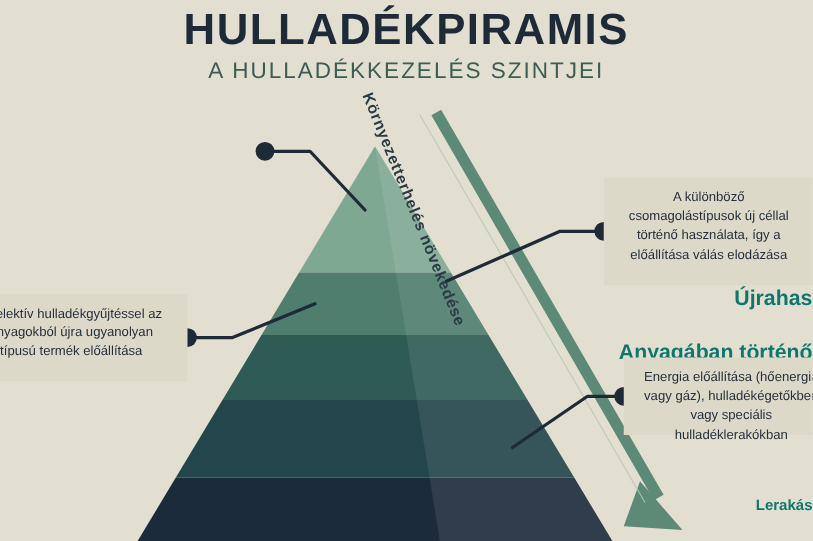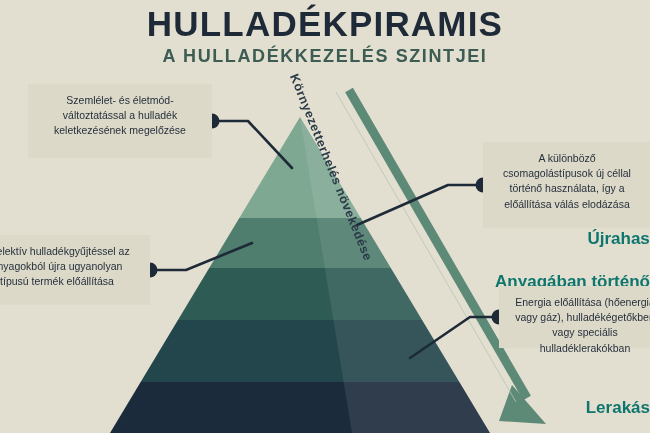--- a/index.html
+++ b/index.html
@@ -35,21 +35,21 @@
     color: #1e2a38;
     line-height: 1.05;
   }
   .subtitle {
     position: absolute;
     left: 0;
     top: 46px;
     width: 650px;
     text-align: center;
     font-size: 18px;
-    font-weight: bold;
+    font-weight: normal;
     letter-spacing: 1.6px;
     color: #3c5c54;
   }
 
   
   #pyramid-svg {
     position: absolute;
     left: 0; top: 0;
     width: 650px;
     height: 433px;
@@ -64,21 +64,21 @@
     line-height: 1.12;
     white-space: pre-line;
     left: 0;
     width: 650px;
     pointer-events: none;
   }
   .lvl0 { top: 183px; font-size: 16px; }
   .lvl1 { top: 229px; font-size: 17px; padding-left: 48px; }
   .lvl2 { top: 272px; font-size: 17px; }
   .lvl3 { top: 343px; font-size: 17px; }
-  .lvl4 { top: 398px; font-size: 17px; }
+  .lvl4 { top: 398px; font-size: 12px; }
 
   
   .callout {
     position: absolute;
     background: #ddd9c9;
     color: #25303c;
     font-size: 10.5px;
     line-height: 1.45;
     text-align: center;
     box-sizing: border-box;
@@ -168,23 +168,20 @@
       <circle cx="499" cy="317" r="7.5" fill="#1e2a38"></circle>
     </g>
   </svg>
 
   <div class="level-label lvl0">Megelőzés</div>
   <div class="level-label lvl1">Újrahasználat</div>
   <div class="level-label lvl2">Anyagában történő
 újrahasznosítás</div>
   <div class="level-label lvl4">Lerakás</div>
 
-  <div class="callout" id="callout-prevention" style="background: rgb(221, 217, 201);">Szemlélet- és életmód-
-változtatással a hulladék
-keletkezésének megelőzése</div>
   <div class="callout" id="callout-reuse-material" style="background: rgb(221, 217, 201);">Szelektív hulladékgyűjtéssel az
 anyagokból újra ugyanolyan
 típusú termék előállítása</div>
   <div class="callout" id="callout-reuse" style="background: rgb(221, 217, 201);">A különböző
 csomagolástípusok új céllal
 történő használata, így a
 előállítása válás elodázása</div>
   <div class="callout" id="callout-energy" style="background: rgb(221, 217, 201);">Energia előállítása (hőenergia
 vagy gáz), hulladékégetőkben
 vagy speciális hulladéklerakókban</div>

